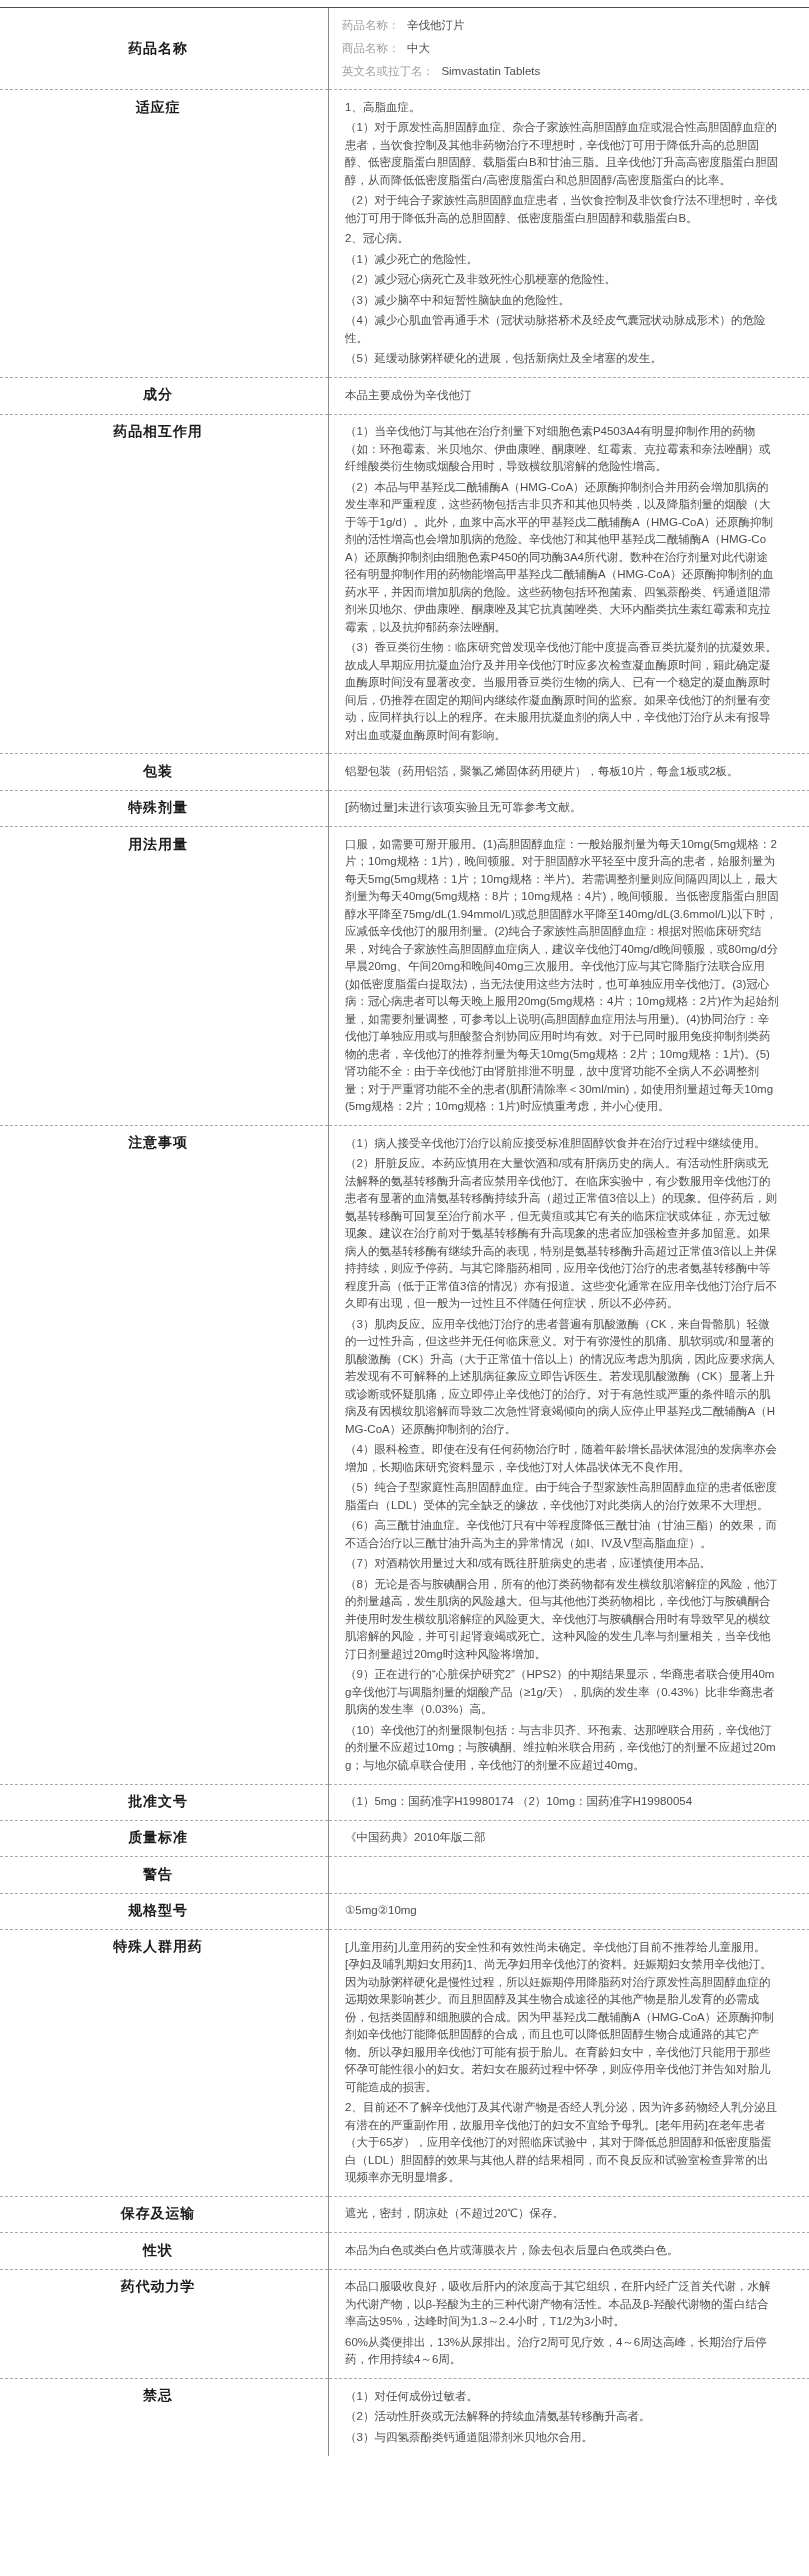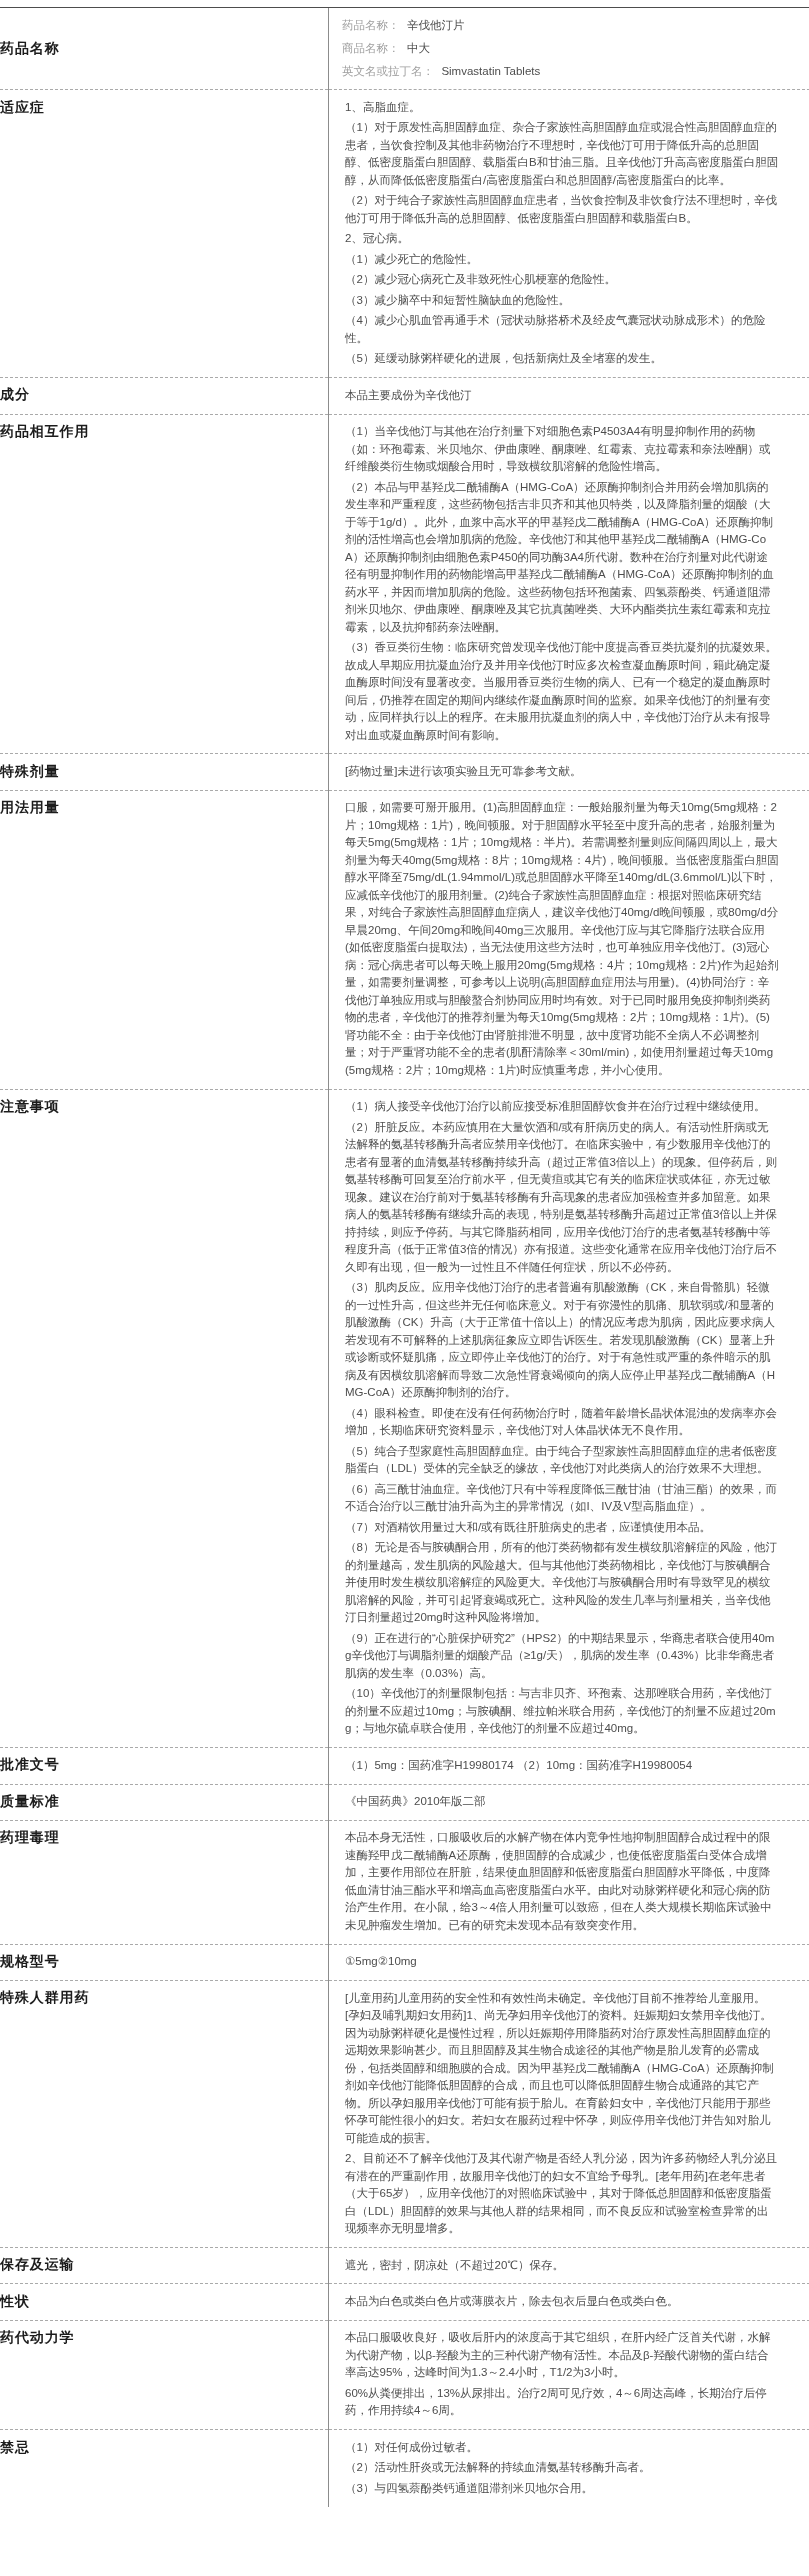--- a/index.html
+++ b/index.html
@@ -18,21 +18,21 @@
     table-layout:fixed;
   }
   tr.info-row th, tr.info-row td {
     border-top:0.9px dashed #aaaaaa;
   }
   tr.info-row:first-child th, tr.info-row:first-child td {
     border-top:none;
   }
   th.label-cell {
     width:316px;
-    text-align:left;
+    text-align:center;
     vertical-align:top;
     padding:8.3px 12px 8.3px 0;
     font-size:14px;
     font-weight:bold;
     color:#1c1c1c;
     letter-spacing:0.9px;
   }
   tr.info-row:first-child th.label-cell { vertical-align:middle; }
   td.content-cell {
     vertical-align:top;
@@ -87,20 +87,26 @@
   </tr>
         <tr class="info-row">
     <th class="label-cell">药品相互作用</th>
     <td class="content-cell">
             <p>（1）当辛伐他汀与其他在治疗剂量下对细胞色素P4503A4有明显抑制作用的药物（如：环孢霉素、米贝地尔、伊曲康唑、酮康唑、红霉素、克拉霉素和奈法唑酮）或纤维酸类衍生物或烟酸合用时，导致横纹肌溶解的危险性增高。</p>
             <p>（2）本品与甲基羟戊二酰辅酶A（HMG-CoA）还原酶抑制剂合并用药会增加肌病的发生率和严重程度，这些药物包括吉非贝齐和其他贝特类，以及降脂剂量的烟酸（大于等于1g/d）。此外，血浆中高水平的甲基羟戊二酰辅酶A（HMG-CoA）还原酶抑制剂的活性增高也会增加肌病的危险。辛伐他汀和其他甲基羟戊二酰辅酶A（HMG-CoA）还原酶抑制剂由细胞色素P450的同功酶3A4所代谢。数种在治疗剂量对此代谢途径有明显抑制作用的药物能增高甲基羟戊二酰辅酶A（HMG-CoA）还原酶抑制剂的血药水平，并因而增加肌病的危险。这些药物包括环孢菌素、四氢萘酚类、钙通道阻滞剂米贝地尔、伊曲康唑、酮康唑及其它抗真菌唑类、大环内酯类抗生素红霉素和克拉霉素，以及抗抑郁药奈法唑酮。</p>
             <p>（3）香豆类衍生物：临床研究曾发现辛伐他汀能中度提高香豆类抗凝剂的抗凝效果。故成人早期应用抗凝血治疗及并用辛伐他汀时应多次检查凝血酶原时间，籍此确定凝血酶原时间没有显著改变。当服用香豆类衍生物的病人、已有一个稳定的凝血酶原时间后，仍推荐在固定的期间内继续作凝血酶原时间的监察。如果辛伐他汀的剂量有变动，应同样执行以上的程序。在未服用抗凝血剂的病人中，辛伐他汀治疗从未有报导对出血或凝血酶原时间有影响。</p>
           </td>
   </tr>
         <tr class="info-row">
+    <th class="label-cell">包装</th>
+    <td class="content-cell">
+            <p>铝塑包装（药用铝箔，聚氯乙烯固体药用硬片），每板10片，每盒1板或2板。</p>
+          </td>
+  </tr>
+        <tr class="info-row">
     <th class="label-cell">特殊剂量</th>
     <td class="content-cell">
             <p>[药物过量]未进行该项实验且无可靠参考文献。</p>
           </td>
   </tr>
         <tr class="info-row">
     <th class="label-cell">用法用量</th>
     <td class="content-cell">
             <p>口服，如需要可掰开服用。(1)高胆固醇血症：一般始服剂量为每天10mg(5mg规格：2片；10mg规格：1片)，晚间顿服。对于胆固醇水平轻至中度升高的患者，始服剂量为每天5mg(5mg规格：1片；10mg规格：半片)。若需调整剂量则应间隔四周以上，最大剂量为每天40mg(5mg规格：8片；10mg规格：4片)，晚间顿服。当低密度脂蛋白胆固醇水平降至75mg/dL(1.94mmol/L)或总胆固醇水平降至140mg/dL(3.6mmol/L)以下时，应减低辛伐他汀的服用剂量。(2)纯合子家族性高胆固醇血症：根据对照临床研究结果，对纯合子家族性高胆固醇血症病人，建议辛伐他汀40mg/d晚间顿服，或80mg/d分早晨20mg、午间20mg和晚间40mg三次服用。辛伐他汀应与其它降脂疗法联合应用(如低密度脂蛋白提取法)，当无法使用这些方法时，也可单独应用辛伐他汀。(3)冠心病：冠心病患者可以每天晚上服用20mg(5mg规格：4片；10mg规格：2片)作为起始剂量，如需要剂量调整，可参考以上说明(高胆固醇血症用法与用量)。(4)协同治疗：辛伐他汀单独应用或与胆酸螯合剂协同应用时均有效。对于已同时服用免疫抑制剂类药物的患者，辛伐他汀的推荐剂量为每天10mg(5mg规格：2片；10mg规格：1片)。(5)肾功能不全：由于辛伐他汀由肾脏排泄不明显，故中度肾功能不全病人不必调整剂量；对于严重肾功能不全的患者(肌酐清除率＜30ml/min)，如使用剂量超过每天10mg(5mg规格：2片；10mg规格：1片)时应慎重考虑，并小心使用。</p>
           </td>
@@ -126,23 +132,23 @@
             <p>（1）5mg：国药准字H19980174 （2）10mg：国药准字H19980054</p>
           </td>
   </tr>
         <tr class="info-row">
     <th class="label-cell">质量标准</th>
     <td class="content-cell">
             <p>《中国药典》2010年版二部</p>
           </td>
   </tr>
         <tr class="info-row">
-    <th class="label-cell">药理毒理</th>
+    <th class="label-cell">警告</th>
     <td class="content-cell">
-            <p>本品本身无活性，口服吸收后的水解产物在体内竞争性地抑制胆固醇合成过程中的限速酶羟甲戊二酰辅酶A还原酶，使胆固醇的合成减少，也使低密度脂蛋白受体合成增加，主要作用部位在肝脏，结果使血胆固醇和低密度脂蛋白胆固醇水平降低，中度降低血清甘油三酯水平和增高血高密度脂蛋白水平。由此对动脉粥样硬化和冠心病的防治产生作用。在小鼠，给3～4倍人用剂量可以致癌，但在人类大规模长期临床试验中未见肿瘤发生增加。已有的研究未发现本品有致突变作用。</p>
+            <p></p>
           </td>
   </tr>
         <tr class="info-row">
     <th class="label-cell">规格型号</th>
     <td class="content-cell">
             <p>①5mg②10mg</p>
           </td>
   </tr>
         <tr class="info-row">
     <th class="label-cell">特殊人群用药</th>

